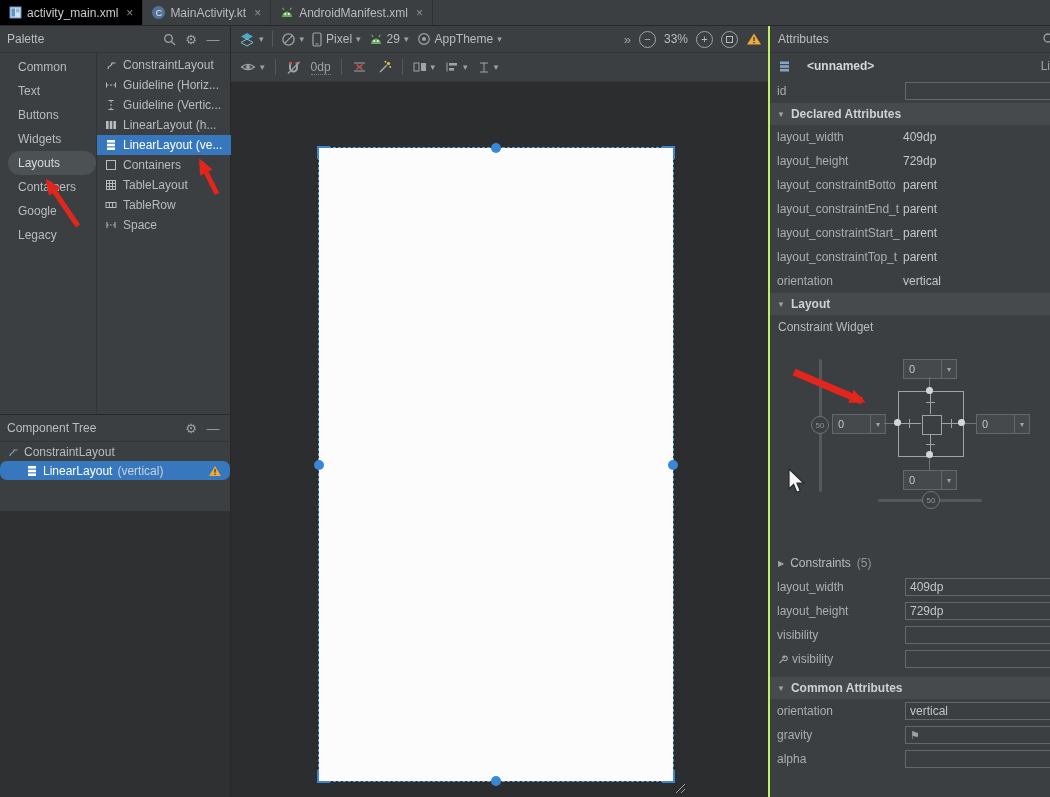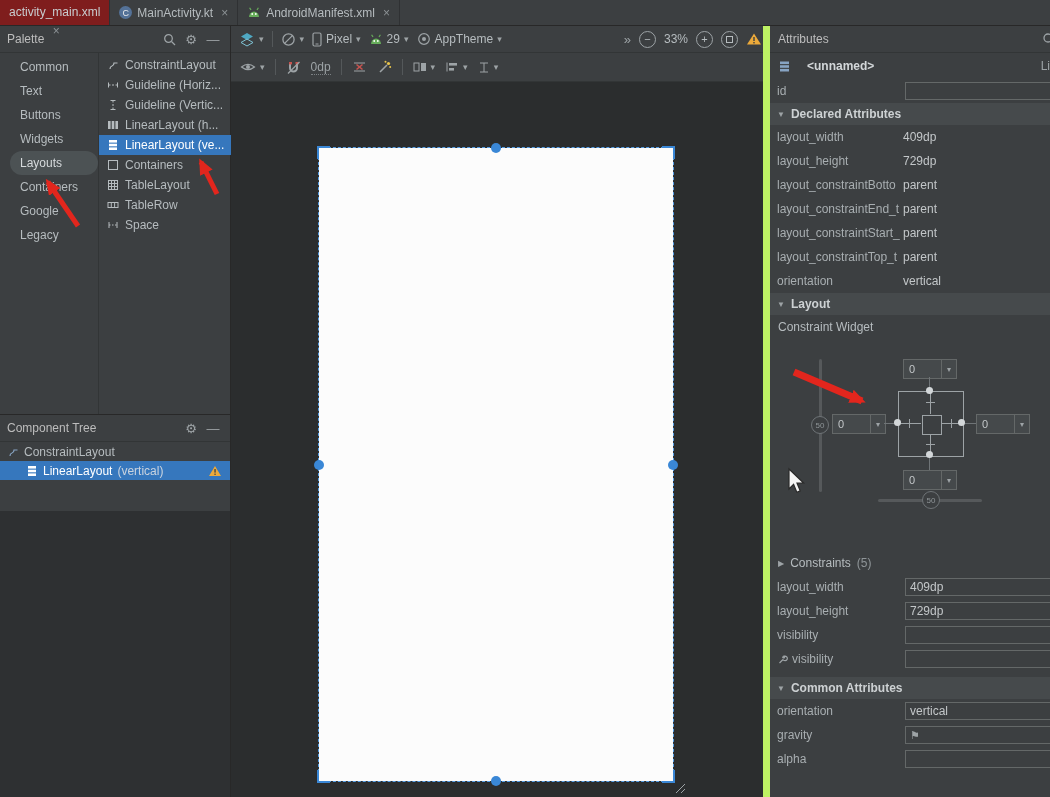--- a/index.html
+++ b/index.html
@@ -4,43 +4,43 @@
 <style>
   html,body{margin:0;padding:0;}
   body{width:1050px;height:797px;position:relative;overflow:hidden;background:#2b2b2b;
        font-family:"Liberation Sans","DejaVu Sans",sans-serif;font-size:12px;color:#bdbdbd;}
   svg{display:block;}
   
   .tabbar{position:absolute;left:0;top:0;width:100%;height:25px;background:#3c3f41;
           border-bottom:1px solid #282828;display:flex;align-items:stretch;z-index:2;}
   .tab{display:flex;align-items:center;gap:5px;padding:0 9px;border-right:1px solid #2f3133;
        color:#b6bcbf;}
-  .tab.selected{background:#7f1d1d;color:#c9cdd0;flex-direction:column;}
+  .tab.selected{background:#000000;color:#c9cdd0;}
   .tab .close{color:#8c9295;margin-left:3px;font-size:12px;}
   .kticon{width:13px;height:13px;border-radius:50%;background:#547298;color:#e8eaec;font-size:9px;
           display:inline-flex;align-items:center;justify-content:center;flex:0 0 auto;}
   
   .left{position:absolute;left:0;top:26px;width:230px;bottom:0;background:#2e3032;border-right:1px solid #282828;}
   .palette{position:absolute;left:0;top:0;width:100%;height:388px;background:#3c3f41;}
   .phead{height:26px;display:flex;align-items:center;padding:0 7px;border-bottom:1px solid #323536;color:#bdbdbd;gap:2px;}
   .phead .sp{flex:1;}
   .hicon{width:20px;height:18px;display:inline-flex;align-items:center;justify-content:center;color:#9da3a6;font-size:13px;}
-  .pbody{position:absolute;top:27px;bottom:0;left:10px;width:100%;display:flex;}
+  .pbody{position:absolute;top:27px;bottom:0;left:0;width:100%;display:flex;padding-left:8px;}
   .cats{width:88px;border-right:1px solid #323536;padding-top:2px;}
   .cat{height:24px;display:flex;align-items:center;padding-left:10px;color:#b6bcbf;}
   .cat.selected{background:#4c5254;color:#d6dadc;border-radius:12px;}
   .pitems{flex:1;padding-top:2px;overflow:hidden;}
   .pitem{height:20px;display:flex;align-items:center;gap:6px;padding-left:8px;color:#b6bcbf;white-space:nowrap;}
   .pitem.selected{background:#3677bd;color:#fff;}
   .pitem svg{flex:0 0 auto;}
   
   .ctree{position:absolute;left:0;top:388px;width:100%;height:96px;background:#3c3f41;border-top:1px solid #282828;}
   .trow{height:19px;display:flex;align-items:center;gap:5px;padding-left:7px;color:#b6bcbf;white-space:nowrap;}
   .trow.child{padding-left:26px;}
-  .trow.selected{background:#3677bd;color:#fff;}
+  .trow.selected{background:#3677bd;color:#fff;border-radius:7px;}
   .trow .warn{margin-left:auto;margin-right:8px;display:inline-flex;}
   .suffix{color:#c9d3df;}
   
   .center{position:absolute;left:231px;top:26px;right:280px;bottom:0;}
   .tbar1{height:26px;background:#3c3f41;border-bottom:1px solid #323536;display:flex;align-items:center;
          padding:0 8px;gap:8px;color:#b6bcbf;}
   .tbar2{height:28px;background:#3c3f41;border-bottom:1px solid #323536;display:flex;align-items:center;
          padding:0 9px;gap:10px;color:#b6bcbf;}
   .vsep{width:1px;height:16px;background:#54585a;flex:0 0 auto;}
   .caret{font-size:9px;color:#9da3a6;}
@@ -50,21 +50,21 @@
   .marginlbl{color:#9da3a6;border-bottom:1px dotted #7c8184;text-align:center;}
   .surface{position:absolute;left:0;top:56px;right:0;bottom:0;background:#2b2d2e;}
   .artboard{position:absolute;left:88px;top:66px;width:354px;height:633px;background:#fcfcfc;
             outline:1px dashed #58a0e8;}
   .hdl{position:absolute;width:10px;height:10px;border-radius:50%;background:#3a87d6;}
   .cTL{position:absolute;width:11px;height:11px;border-left:2px solid #3a87d6;border-top:2px solid #3a87d6;left:-2px;top:-2px;}
   .cTR{position:absolute;width:11px;height:11px;border-right:2px solid #3a87d6;border-top:2px solid #3a87d6;right:-2px;top:-2px;}
   .cBL{position:absolute;width:11px;height:11px;border-left:2px solid #3a87d6;border-bottom:2px solid #3a87d6;left:-2px;bottom:-2px;}
   .cBR{position:absolute;width:11px;height:11px;border-right:2px solid #3a87d6;border-bottom:2px solid #3a87d6;right:-2px;bottom:-2px;}
   
-  .right{position:absolute;right:0;top:26px;width:280px;bottom:0;background:#3c3f41;border-left:7px solid #bef264;overflow:hidden;}
+  .right{position:absolute;right:0;top:26px;width:280px;bottom:0;background:#3c3f41;border-left:2px solid #bef264;overflow:hidden;}
   .rhead{height:26px;display:flex;align-items:center;padding:0 8px;border-bottom:1px solid #323536;position:relative;}
   .rsearch{position:absolute;right:-6px;top:6px;}
   .comprow{height:26px;display:flex;align-items:center;gap:16px;padding:0 8px;position:relative;}
   .comprow .cname{color:#d3d7d9;font-weight:bold;}
   .comprow .ctype{position:absolute;right:0;color:#9da3a6;margin-left:35px;}
   .arow{position:relative;height:24px;display:flex;align-items:center;padding-left:7px;color:#a8aeb1;}
   .arow .nm{width:124px;overflow:hidden;white-space:nowrap;flex:0 0 auto;}
   .arow .val{color:#c3c7c9;}
   .field{position:absolute;left:135px;right:-2px;top:3px;bottom:3px;border:1px solid #646868;background:#3c3f41;
          display:flex;align-items:center;gap:4px;padding:0 4px;color:#c3c7c9;white-space:nowrap;}

